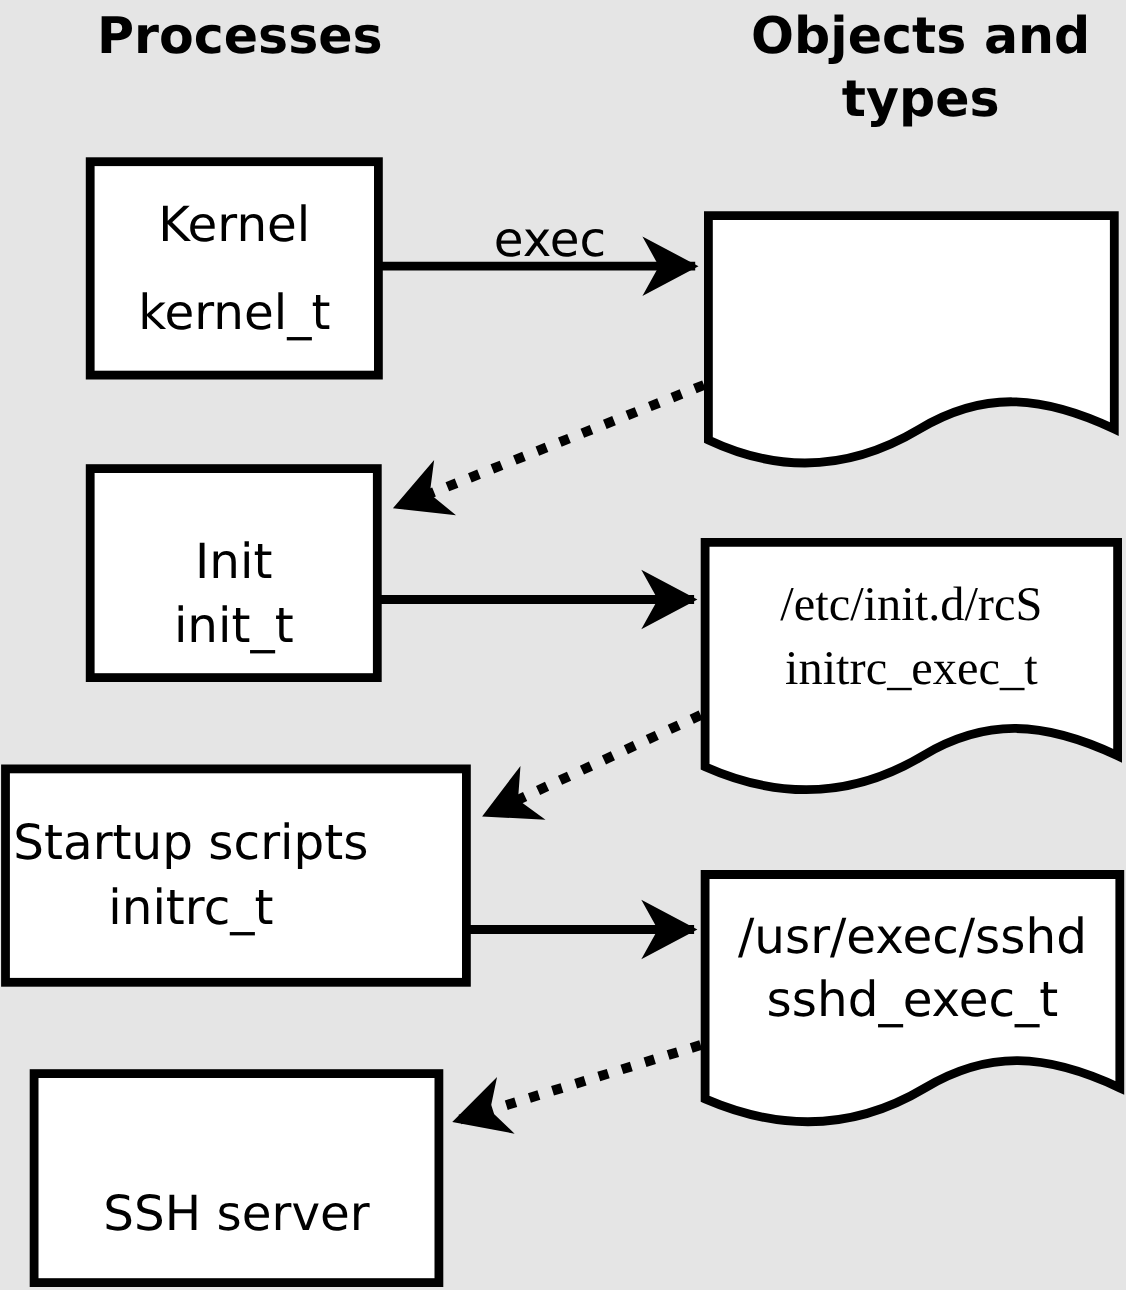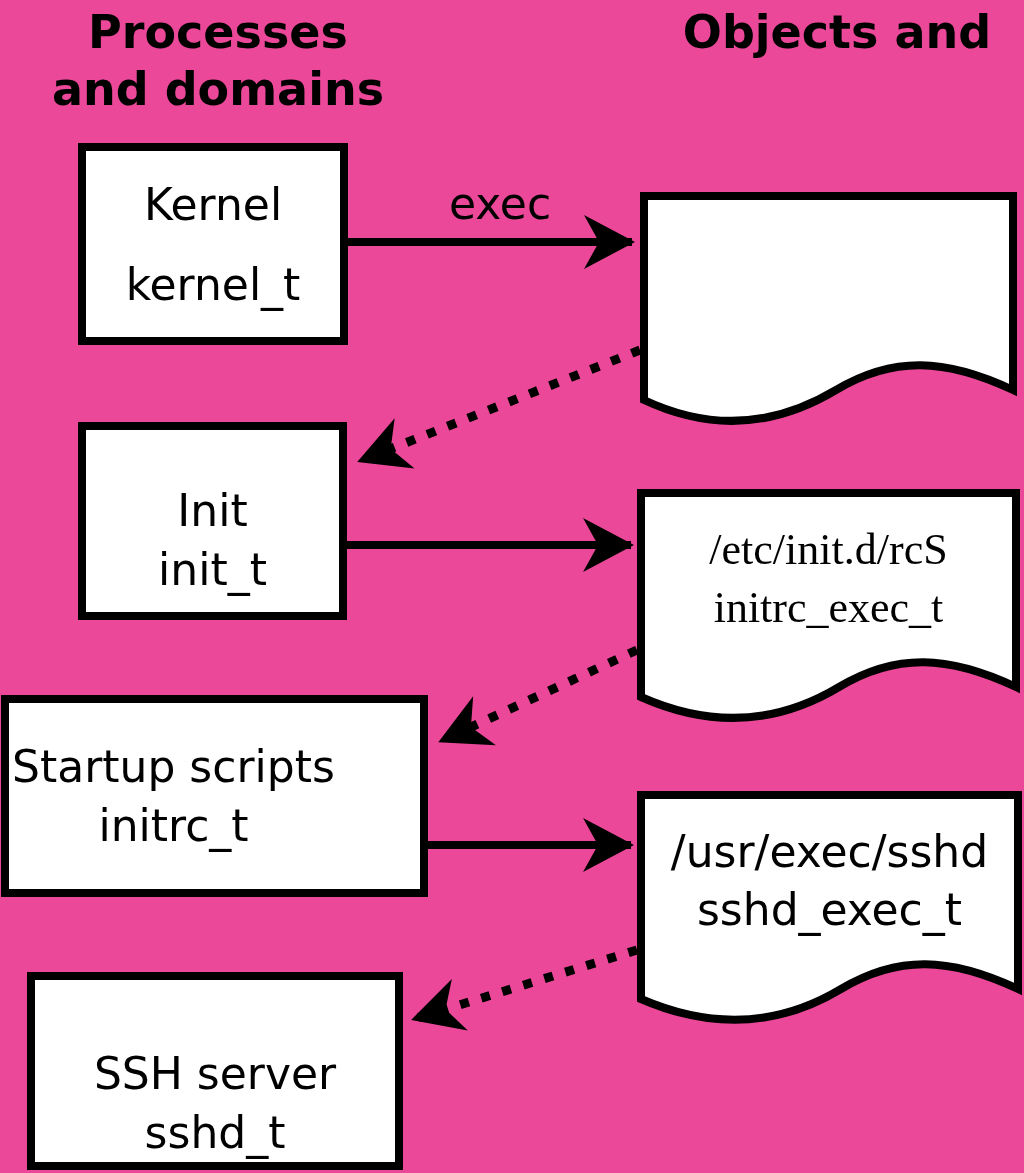--- a/index.html
+++ b/index.html
@@ -4,21 +4,21 @@
 <style>
   html, body {
     margin: 0;
     padding: 0;
     background: #ffffff;
   }
   .stage {
     position: relative;
     width: 1024px;
     height: 1173px;
-    background: #ec4899;
+    background: #e5e5e5;
     font-family: "DejaVu Sans", "Liberation Sans", sans-serif;
     color: #000000;
     overflow: hidden;
   }
   .canvas {
     position: absolute;
     left: 0;
     top: 0;
   }
   .hdr {
@@ -82,43 +82,42 @@
     <rect x="5" y="699" width="419" height="194" fill="#ffffff" stroke="#000000" stroke-width="8"></rect>
     <rect x="31" y="976" width="368" height="190" fill="#ffffff" stroke="#000000" stroke-width="8"></rect>
 
     <path d="M 644 196 L 1013 196 L 1013 390 C 945 358, 893 356, 836 390 C 776 426, 712 432, 644 400 Z" fill="#ffffff" stroke="#000000" stroke-width="8"></path>
     <path d="M 641 493 L 1016 493 L 1016 687 C 948 655, 896 653, 839 687 C 779 723, 713 729, 641 697 Z" fill="#ffffff" stroke="#000000" stroke-width="8"></path>
     <path d="M 641 795 L 1018 795 L 1018 989 C 950 957, 898 955, 841 989 C 781 1025, 715 1031, 641 999 Z" fill="#ffffff" stroke="#000000" stroke-width="8"></path>
   </svg>
 
   <div class="hdr" style="left:20px; top:4px; width:396px;">
     <span>Processes</span>
-    <span>and domains</span>
   </div>
   <div class="hdr" style="left:650px; top:4px; width:374px;">
     <span>Objects and</span>
+    <span>types</span>
   </div>
 
-  <div class="edge-label" style="left:420px; top:182px; width:160px;">exec</div>
+  <div class="edge-label" style="left:420px; top:197px; width:160px;">exec</div>
 
   <div class="node-label" style="left:78px; top:143px; width:270px; height:202px;gap:21px;">
     <span>Kernel</span>
     <span>kernel_t</span>
   </div>
   <div class="node-label" style="left:78px; top:422px; width:269px; height:236px;">
     <span>Init</span>
     <span>init_t</span>
   </div>
   <div class="node-label" style="left:1px; top:695px; width:345px; height:202px;">
     <span>Startup scripts</span>
     <span>initrc_t</span>
   </div>
   <div class="node-label" style="left:27px; top:1004px; width:376px; height:198px;">
     <span>SSH server</span>
-    <span>sshd_t</span>
   </div>
 
   <div class="doc-label" style="left:641px; top:493px; width:375px; height:172px;font-family:Liberation Serif, serif;">
     <span>/etc/init.d/rcS</span>
     <span>initrc_exec_t</span>
   </div>
   <div class="doc-label" style="left:641px; top:795px; width:377px; height:172px;">
     <span>/usr/exec/sshd</span>
     <span>sshd_exec_t</span>
   </div>

